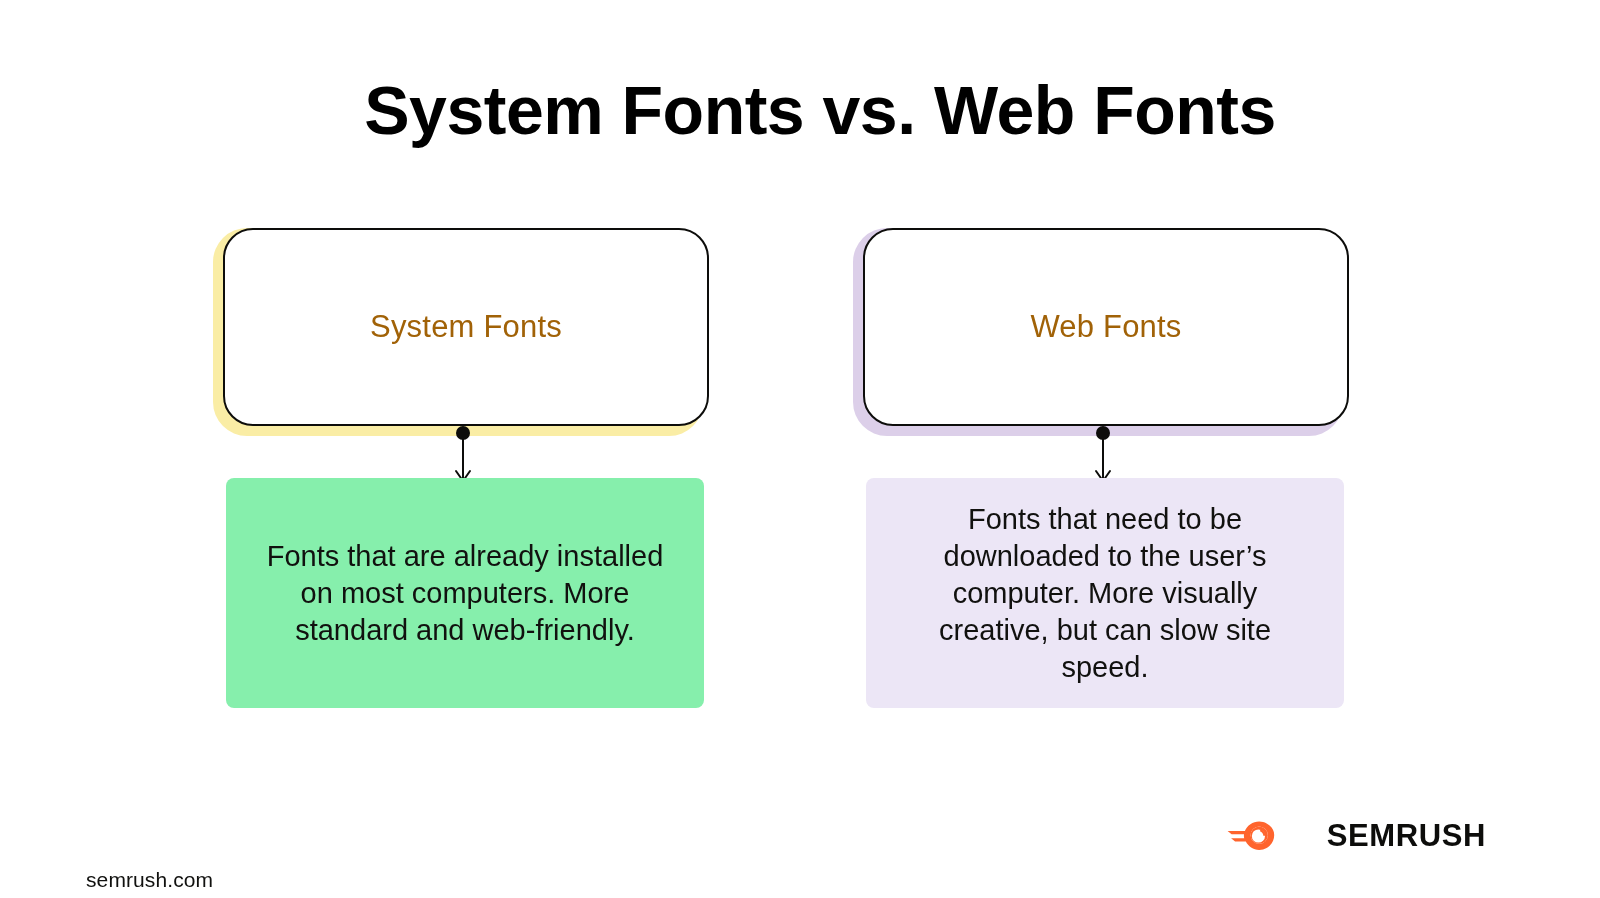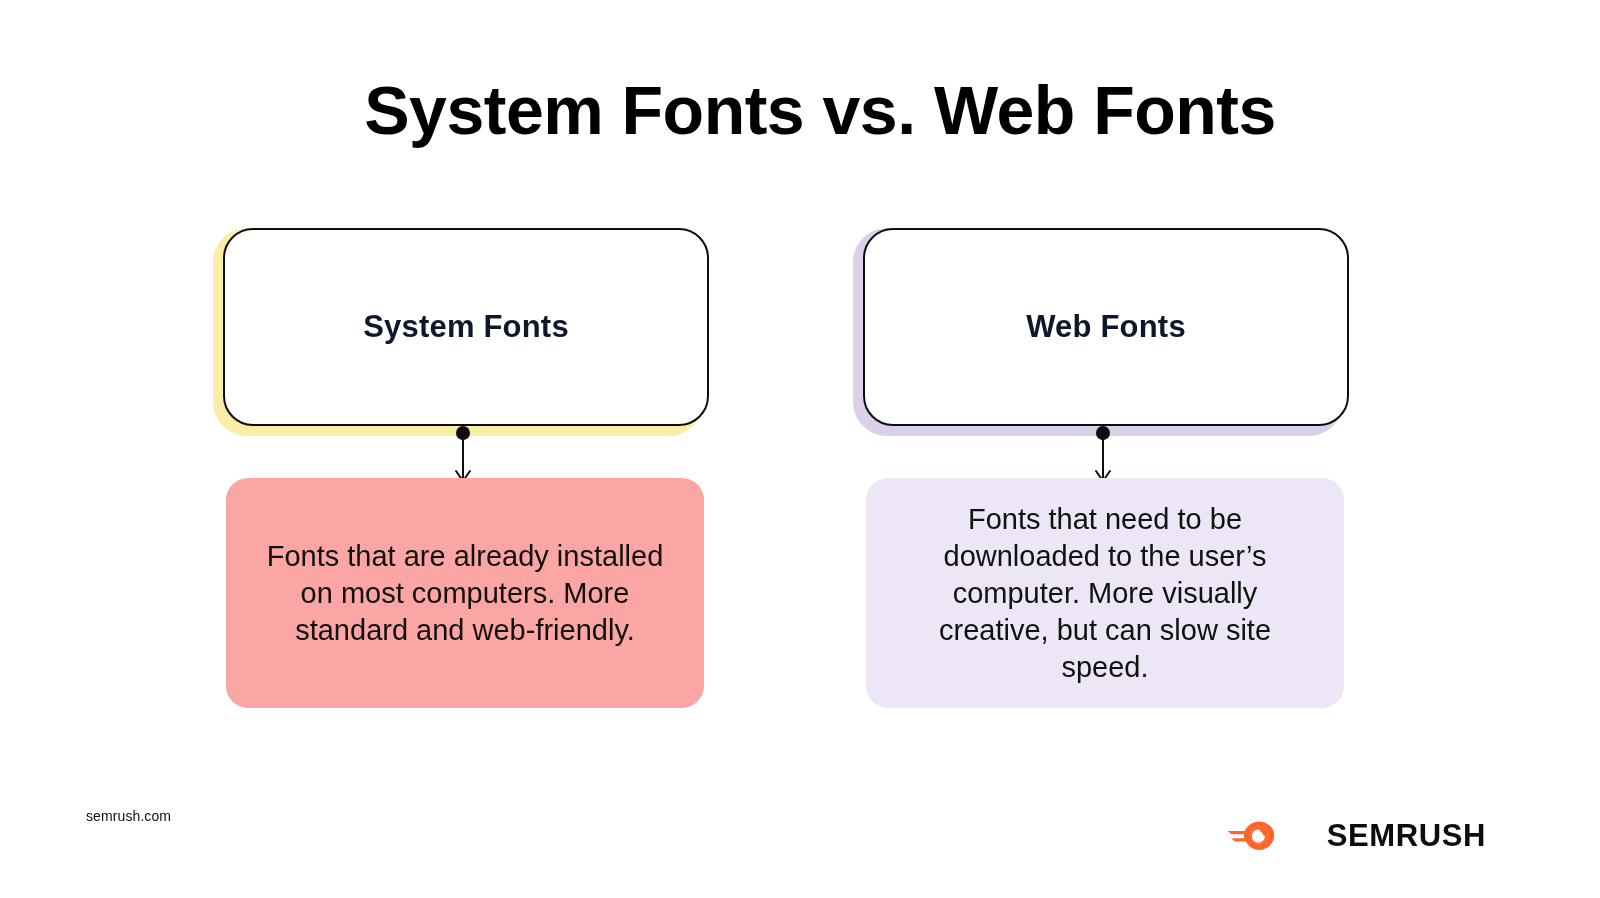--- a/index.html
+++ b/index.html
@@ -68,67 +68,67 @@
     background: #ffffff;
     border: 2px solid #0d0d0b;
     border-radius: 30px;
     box-sizing: border-box;
     display: flex;
     align-items: center;
     justify-content: center;
   }
   .card-title {
     font-family: "Liberation Sans Narrow", "Liberation Sans", sans-serif;
-    font-weight: 700;
+    font-weight: 400;
     font-size: 31px;
     letter-spacing: 0.2px;
-    color: #0f172a;
+    color: #a16207;
     white-space: nowrap;
   }
 
   
   .connector {
     position: absolute;
     left: 228px;
     top: 424px;
     width: 44px;
     height: 64px;
     overflow: visible;
   }
 
   
   .desc-panel {
     position: absolute;
     top: 478px;
     left: 13px;
     width: 478px;
     height: 230px;
-    border-radius: 22px;
+    border-radius: 8px;
     display: flex;
     align-items: center;
     justify-content: center;
     box-sizing: border-box;
     padding: 0 34px;
   }
   .desc-text {
     font-family: "Liberation Sans Narrow", "Liberation Sans", sans-serif;
     font-weight: 400;
     font-size: 29px;
     line-height: 37px;
     text-align: center;
     color: #11110f;
   }
 
   
   .footer-url {
     position: absolute;
     left: 86px;
-    top: 808px;
+    top: 868px;
     font-family: "Liberation Sans", sans-serif;
-    font-size: 14px;
+    font-size: 21px;
     font-weight: 400;
     color: #11110f;
     letter-spacing: 0.1px;
   }
   .footer-logo {
     position: absolute;
     right: 114px;
     top: 818px;
     display: flex;
     align-items: center;
@@ -159,21 +159,21 @@
   </div>
 
   <div class="connector">
     <svg width="44" height="64" viewBox="0 0 44 64" xmlns="http://www.w3.org/2000/svg">
       <circle cx="22" cy="9" r="7" fill="#0d0d0b"></circle>
       <line x1="22" y1="9" x2="22" y2="56" stroke="#0d0d0b" stroke-width="2"></line>
       <polyline points="15,47 22,57 29,47" fill="none" stroke="#0d0d0b" stroke-width="2" stroke-linecap="round" stroke-linejoin="round"></polyline>
     </svg>
   </div>
 
-  <div class="desc-panel" style="background:#fca5a5;">
+  <div class="desc-panel" style="background:#86efac;">
     <div class="desc-text">Fonts that are already installed on most computers. More standard and web-friendly.</div>
   </div>
 
 </div>
 
 <div class="column right">
 
   <div class="card-stack">
     <div class="card-shadow" style="background:#DCCFE9;"></div>
     <div class="card-face" style="border-color: rgb(13, 13, 11); justify-content: center;">

